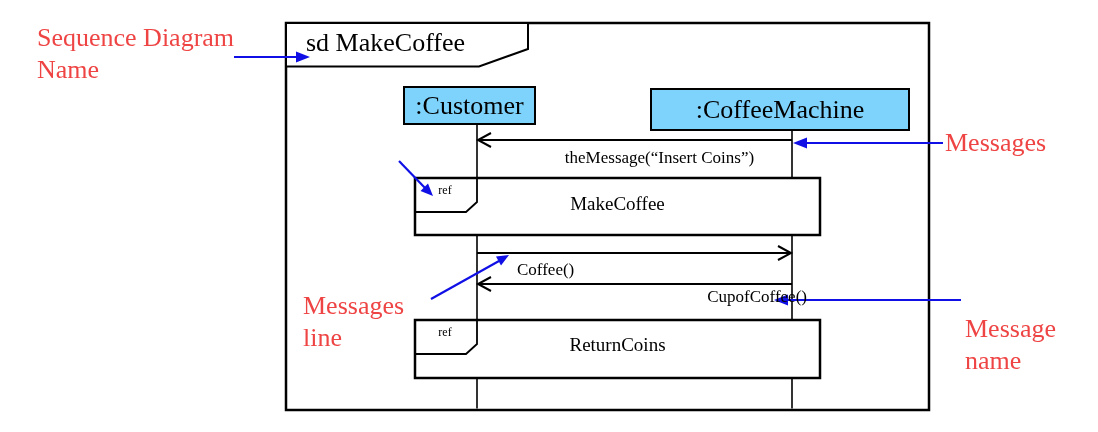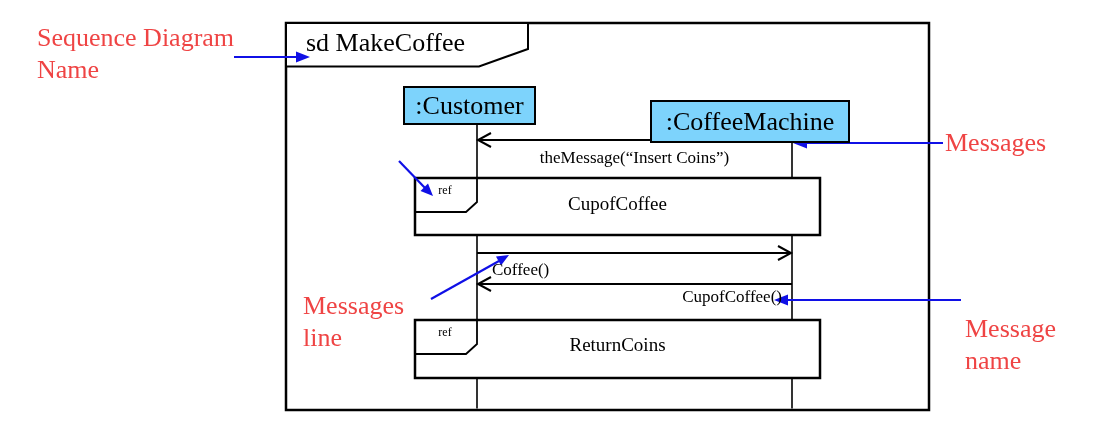--- a/index.html
+++ b/index.html
@@ -23,21 +23,21 @@
     display: flex;
     align-items: center;
     justify-content: center;
     font-size: 26px;
     white-space: nowrap;
     box-sizing: border-box;
   }
 
   
   .sd-title   { left: 306px; top: 28px;  font-size: 26px; white-space: nowrap; }
-  .msg-label  { font-size: 17px; white-space: nowrap; }
+  .msg-label  { font-size: 17px; white-space: nowrap; margin-left: 25px; }
   .ref-kw     { font-size: 12px; text-align: center; }
   .ref-label  { font-size: 19px; text-align: center; }
 
   
   .blue {
     color: #ef4444;
     font-size: 26px;
     line-height: 32px;
     white-space: nowrap;
   }
@@ -85,28 +85,28 @@
       <polygon points="793,143 807,137.5 807,148.5" stroke="none"></polygon>
 
       <line x1="961" y1="300" x2="787" y2="300" stroke-width="2.2"></line>
       <polygon points="774,300 788,294.5 788,305.5" stroke="none"></polygon>
     </g>
   </svg>
 
   <div class="abs sd-title">sd MakeCoffee</div>
 
   <div class="pbox" style="left:403px; top:86px; width:133px; height:39px;">:Customer</div>
-  <div class="pbox" style="left:650px; top:100px; width:200px; height:43px;">:CoffeeMachine</div>
+  <div class="pbox" style="left:650px; top:88px; width:260px; height:43px;">:CoffeeMachine</div>
 
   <div class="abs msg-label" style="left:477px; top:148px; width:315px; text-align:center;">theMessage(“Insert Coins”)</div>
   <div class="abs msg-label" style="left:492px; top:260px;">Coffee()</div>
   <div class="abs msg-label" style="left:477px; top:287px; width:305px; text-align:right;">CupofCoffee()</div>
 
   <div class="abs ref-kw" style="left:420px; top:183px; width:50px;">ref</div>
-  <div class="abs ref-label" style="left:415px; top:193px; width:405px;">CupofCoffee</div>
+  <div class="abs ref-label" style="left:415px; top:193px; width:405px;">MakeCoffee</div>
   <div class="abs ref-kw" style="left:420px; top:325px; width:50px;">ref</div>
   <div class="abs ref-label" style="left:415px; top:334px; width:405px;">ReturnCoins</div>
 
   <div class="abs blue" style="left:37px; top:22px;">
     <div>Sequence Diagram</div>
     <div>Name</div>
   </div>
 
 
   <div class="abs blue" style="left:303px; top:290px;">

